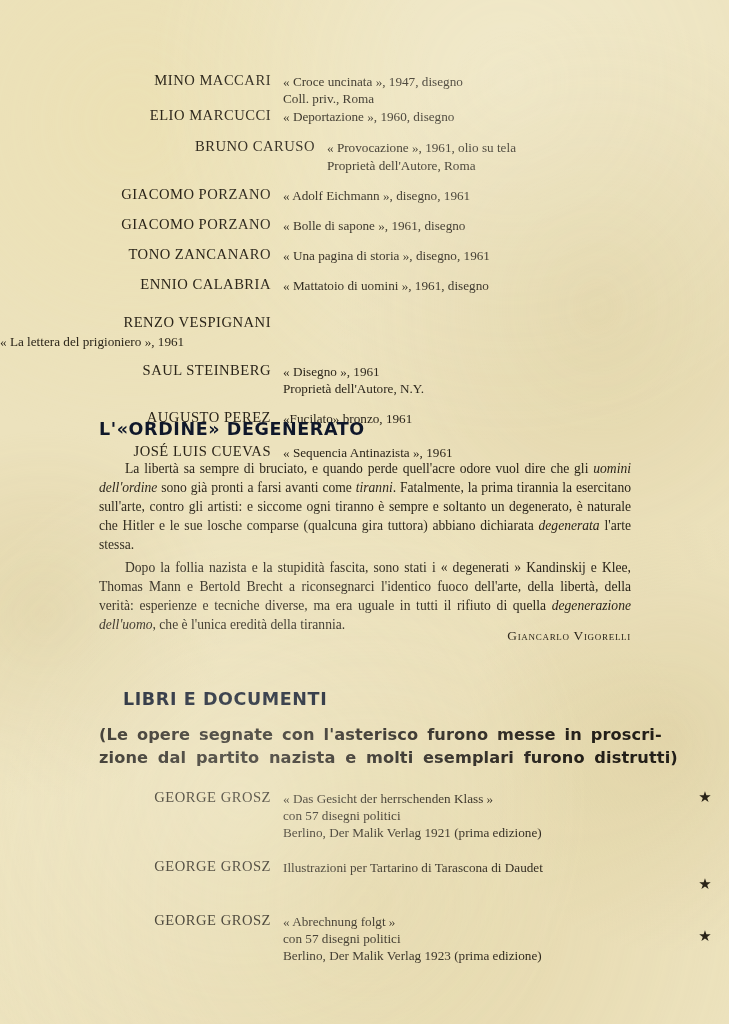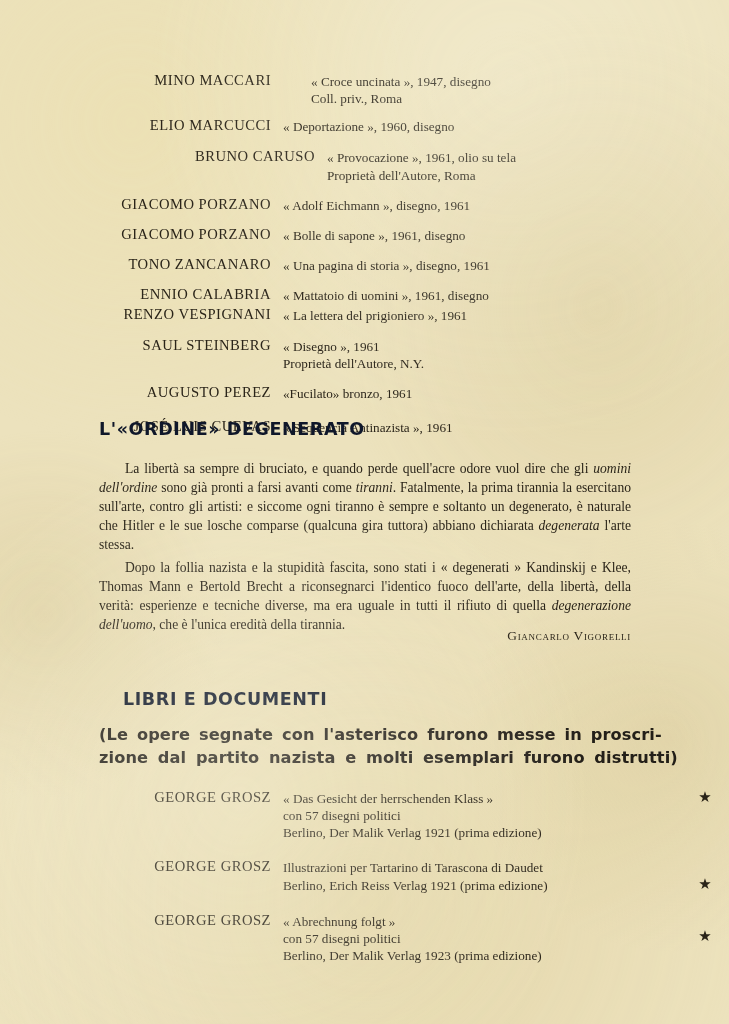--- a/index.html
+++ b/index.html
@@ -137,21 +137,21 @@
     font-variant: small-caps;
     letter-spacing: 0.7px;
   }
 </style>
 </head>
 <body>
 
 <div class="page">
 
   <div class="entry-list" id="artwork-list" style="top:72px;">
-      <div class="entry" style="margin-bottom: 10px; gap: 28px;">
+      <div class="entry" style="margin-bottom: 0;">
         <div class="entry-name">MINO MACCARI</div>
         <div class="entry-work">
           <span class="line">« Croce uncinata », 1947, disegno</span>
           <span class="line">Coll. priv., Roma</span>
         </div>
       </div>
       <div class="entry" style="margin-bottom: 13px;">
         <div class="entry-name">ELIO MARCUCCI</div>
         <div class="entry-work">
           <span class="line">« Deportazione », 1960, disegno</span>
@@ -175,27 +175,27 @@
         <div class="entry-work">
           <span class="line">« Bolle di sapone », 1961, disegno</span>
         </div>
       </div>
       <div class="entry" style="margin-bottom: 12px;">
         <div class="entry-name">TONO ZANCANARO</div>
         <div class="entry-work">
           <span class="line">« Una pagina di storia », disegno, 1961</span>
         </div>
       </div>
-      <div class="entry" style="margin-bottom: 2px;">
+      <div class="entry" style="margin-bottom: 20px;">
         <div class="entry-name">ENNIO CALABRIA</div>
         <div class="entry-work">
           <span class="line">« Mattatoio di uomini », 1961, disegno</span>
         </div>
       </div>
-      <div class="entry" style="margin-bottom: 12px;">
+      <div class="entry" style="margin-bottom: 12px; flex-direction: column;">
         <div class="entry-name">RENZO VESPIGNANI</div>
         <div class="entry-work">
           <span class="line">« La lettera del prigioniero », 1961</span>
         </div>
       </div>
       <div class="entry" style="margin-bottom: 12px;">
         <div class="entry-name">SAUL STEINBERG</div>
         <div class="entry-work">
           <span class="line">« Disegno », 1961</span>
           <span class="line">Proprietà dell'Autore, N.Y.</span>
@@ -242,21 +242,20 @@
           <span class="line">« Das Gesicht der herrschenden Klass »</span>
           <span class="line">con 57 disegni politici</span>
           <span class="line">Berlino, Der Malik Verlag 1921 (prima edizione)</span>
         </div>
         <div class="entry-star" style="padding-top: 0px;">★</div>
       </div>
       <div class="entry" style="margin-bottom: 18px;">
         <div class="entry-name">GEORGE GROSZ</div>
         <div class="entry-work">
           <span class="line">Illustrazioni per Tartarino di Tarascona di Daudet</span>
-          <span class="line">Berlino, Erich Reiss Verlag 1921 (prima edizione)</span>
         </div>
         <div class="entry-star" style="padding-top: 18px;">★</div>
       </div>
       <div class="entry" style="margin-bottom: 0px;">
         <div class="entry-name">GEORGE GROSZ</div>
         <div class="entry-work">
           <span class="line">« Abrechnung folgt »</span>
           <span class="line">con 57 disegni politici</span>
           <span class="line">Berlino, Der Malik Verlag 1923 (prima edizione)</span>
         </div>

